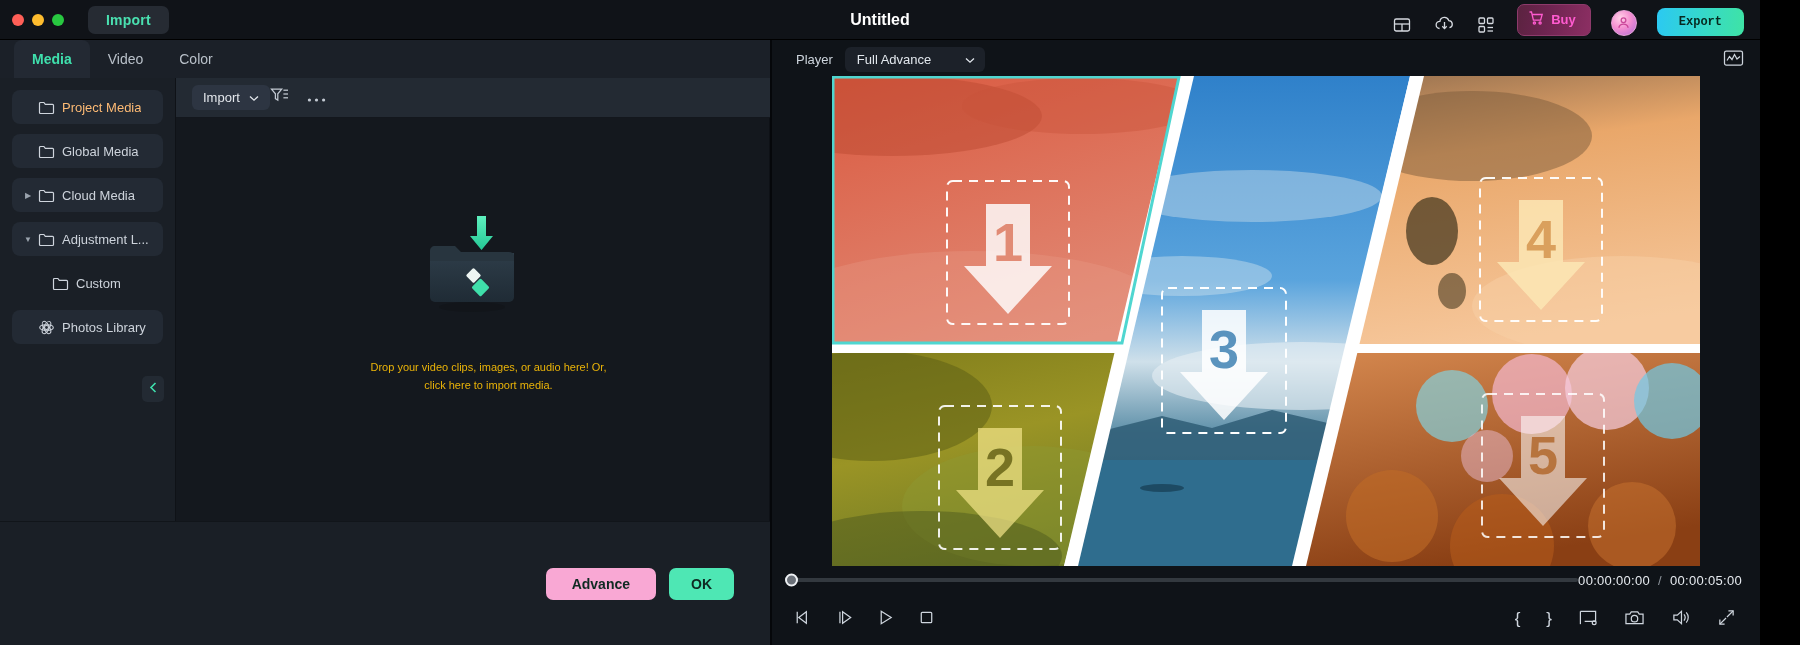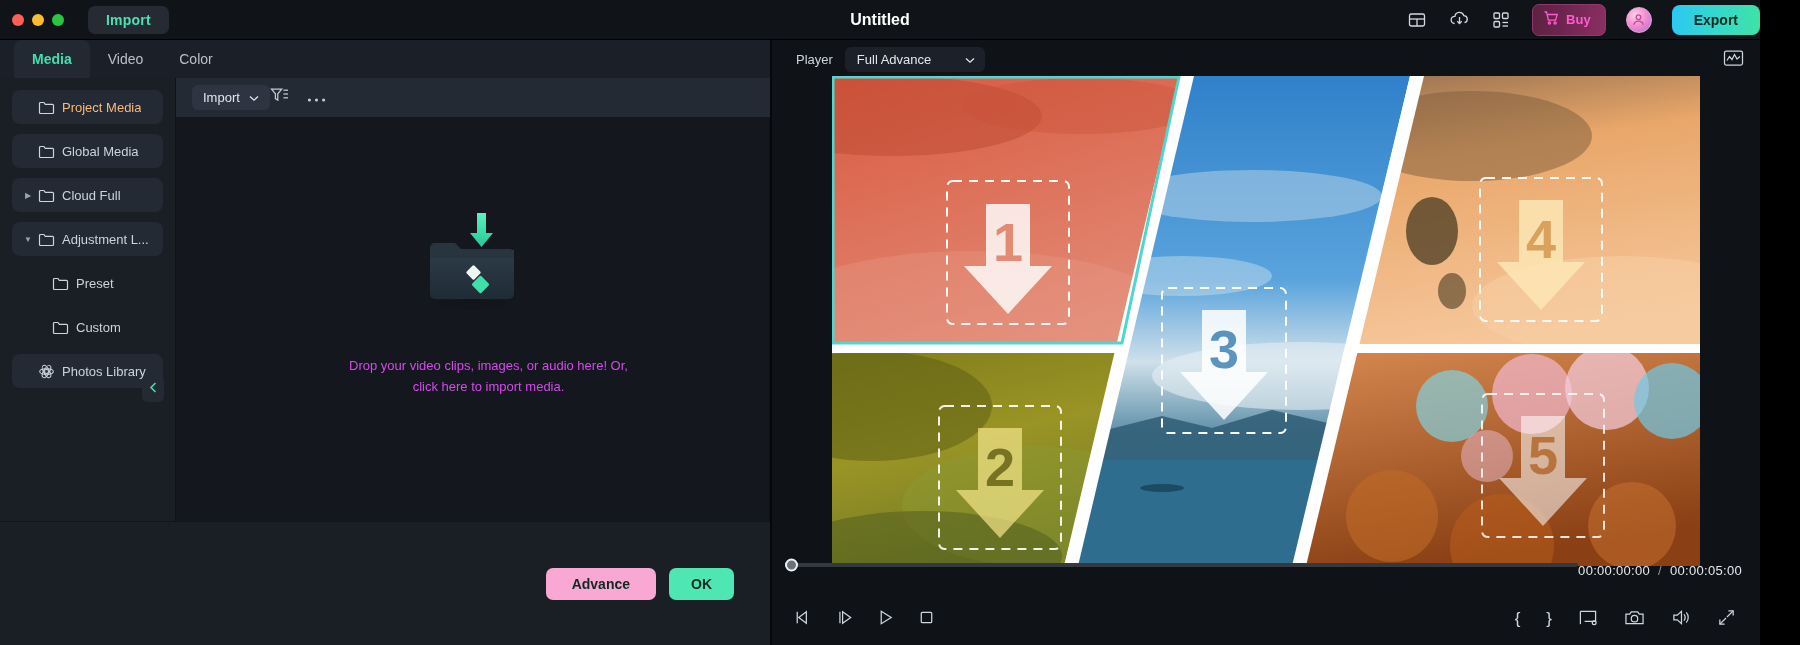--- a/index.html
+++ b/index.html
@@ -39,43 +39,44 @@
     border-radius: 7px;
     letter-spacing: .2px;
   }
   .win-title {
     position: absolute; left: 0; right: 0; top: 0; bottom: 0;
     display: flex; align-items: center; justify-content: center;
     color: #ffffff; font-size: 16px; font-weight: bold;
     pointer-events: none;
   }
   .tb-right {
-    margin-left: auto; display: flex; align-items: center; gap: 20px;
+    margin-left: auto; display: flex; align-items: flex-end; gap: 20px;
+    padding-right: 16px;
   }
   .tb-icon { width: 22px; height: 22px; display: flex; align-items: center; justify-content: center; color: #d6dae0; }
   .tb-icon svg { display: block; }
   .buy-btn {
     display: flex; align-items: center; gap: 7px;
     background: linear-gradient(100deg,#5b2340 0%,#6d2450 40%,#8c2f63 100%);
     border: 1px solid #8d3a6b;
     border-radius: 7px;
     padding: 5px 14px 5px 10px;
   }
   .buy-btn .lbl { color: #ff5bd0; font-size: 13px; font-weight: bold; }
   .avatar {
     width: 26px; height: 26px; border-radius: 50%;
     background: radial-gradient(circle at 35% 30%, #ffd2e8 0%, #f48fd0 45%, #b06bd8 100%);
     display: flex; align-items: center; justify-content: center;
     border: 1px solid #e8a5d8;
   }
   .avatar svg { opacity: .85; }
   .export-btn {
     background: linear-gradient(95deg,#2bc9f2 0%,#36d9c8 55%,#3fe3a5 100%);
-    color: #07281f; font-size: 14px; font-weight: bold;
-    padding: 7px 22px; border-radius: 8px;
+    color: #07281f; font-size: 12px; font-weight: bold;
+    padding: 7px 22px; border-radius: 8px; font-family: Liberation Mono, monospace;
   }
 
   
   .body { flex: 1; display: flex; min-height: 0; }
 
   
   .left {
     width: 772px; flex: 0 0 772px;
     background: #15191f;
     display: flex; flex-direction: column;
@@ -156,21 +157,21 @@
     flex: 1; margin: 0; background: #14181e;
     display: flex; flex-direction: column;
     align-items: center; justify-content: center;
     position: relative;
     border-right: 1px solid #0e1116;
   }
   .dz-inner { display: flex; flex-direction: column; align-items: center; margin-top: -30px; }
   .dz-art { position: relative; width: 120px; height: 110px; }
   .dz-text {
     margin-top: 34px; text-align: center;
-    color: #d946ef; font-size: 13px; line-height: 1.55; margin-left: 32px;
+    color: #eab308; font-size: 11px; line-height: 1.55; margin-left: 32px;
   }
 
   .left-footer {
     height: 124px; flex: 0 0 124px;
     background: #1a1f26;
     display: flex; align-items: center; justify-content: flex-end;
     padding-right: 36px; gap: 13px;
     border-top: 1px solid #11151a;
   }
   .btn-advance {
@@ -204,21 +205,21 @@
 
   .stage { flex: 1; position: relative; display: flex; align-items: center; justify-content: center; min-height: 0; }
   .preview {
     position: relative;
     width: 868px; height: 490px;
     overflow: hidden;
     background: #0f1318;
   }
 
   .pcontrols { height: 82px; flex: 0 0 82px; padding: 0 18px; }
-  .scrub-row { display: flex; height: 34px; }
+  .scrub-row { display: flex; align-items: center; height: 34px; }
   .scrub {
     flex: 1; height: 4px; background: #33393f; border-radius: 2px; position: relative;
   }
   .scrub-knob {
     position: absolute; left: -5px; top: 50%; transform: translateY(-50%);
     width: 13px; height: 13px; border-radius: 50%;
     background: #6b7179; border: 2px solid #eef1f4;
   }
   .tc { color: #e6eaef; font-size: 13px; letter-spacing: .3px; display: flex; gap: 8px; }
   .tc .sep { color: #8e959d; }
@@ -319,41 +320,33 @@
             <span class="sb-label">Global Media</span>
           </div>
 
           <div class="sb-item hl">
             <span class="sb-caret">▶</span>
             <span class="sb-icon">
               <svg width="17" height="15" viewBox="0 0 17 15" fill="none" stroke="currentColor" stroke-width="1.2">
                   <path d="M1.5 12.5v-9a1 1 0 0 1 1-1h3.4l1.4 1.8h7.2a1 1 0 0 1 1 1v7.2a1 1 0 0 1-1 1h-12a1 1 0 0 1-1-1z"></path>
                 </svg>
             </span>
-            <span class="sb-label">Cloud Full</span>
+            <span class="sb-label">Cloud Media</span>
           </div>
 
           <div class="sb-item hl">
             <span class="sb-caret">▼</span>
             <span class="sb-icon">
               <svg width="17" height="15" viewBox="0 0 17 15" fill="none" stroke="currentColor" stroke-width="1.2">
                   <path d="M1.5 12.5v-9a1 1 0 0 1 1-1h3.4l1.4 1.8h7.2a1 1 0 0 1 1 1v7.2a1 1 0 0 1-1 1h-12a1 1 0 0 1-1-1z"></path>
                 </svg>
             </span>
             <span class="sb-label">Adjustment L...</span>
           </div>
 
-          <div class="sb-item child">
-            <span class="sb-icon">
-              <svg width="17" height="15" viewBox="0 0 17 15" fill="none" stroke="currentColor" stroke-width="1.2">
-                  <path d="M1.5 12.5v-9a1 1 0 0 1 1-1h3.4l1.4 1.8h7.2a1 1 0 0 1 1 1v7.2a1 1 0 0 1-1 1h-12a1 1 0 0 1-1-1z"></path>
-                </svg>
-            </span>
-            <span class="sb-label">Preset</span>
-          </div>
 
           <div class="sb-item child">
             <span class="sb-icon">
               <svg width="17" height="15" viewBox="0 0 17 15" fill="none" stroke="currentColor" stroke-width="1.2">
                   <path d="M1.5 12.5v-9a1 1 0 0 1 1-1h3.4l1.4 1.8h7.2a1 1 0 0 1 1 1v7.2a1 1 0 0 1-1 1h-12a1 1 0 0 1-1-1z"></path>
                 </svg>
             </span>
             <span class="sb-label">Custom</span>
           </div>
 

